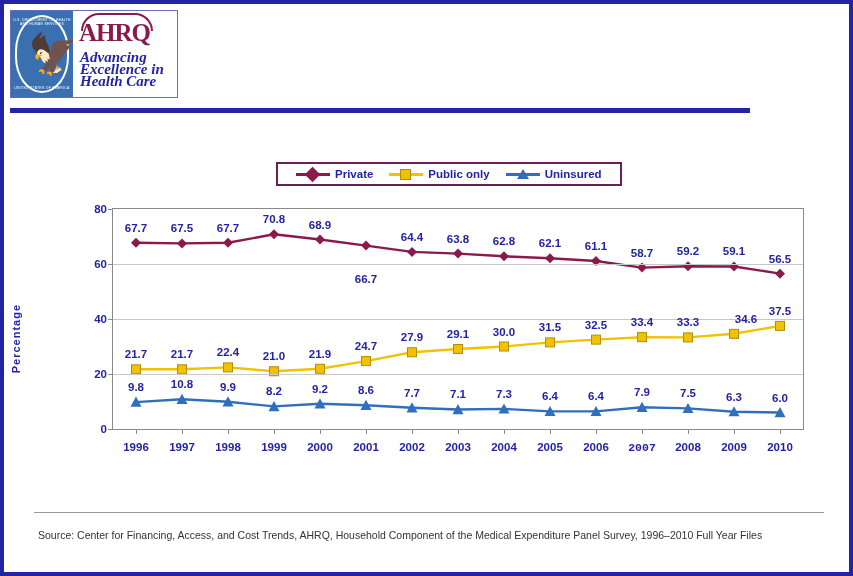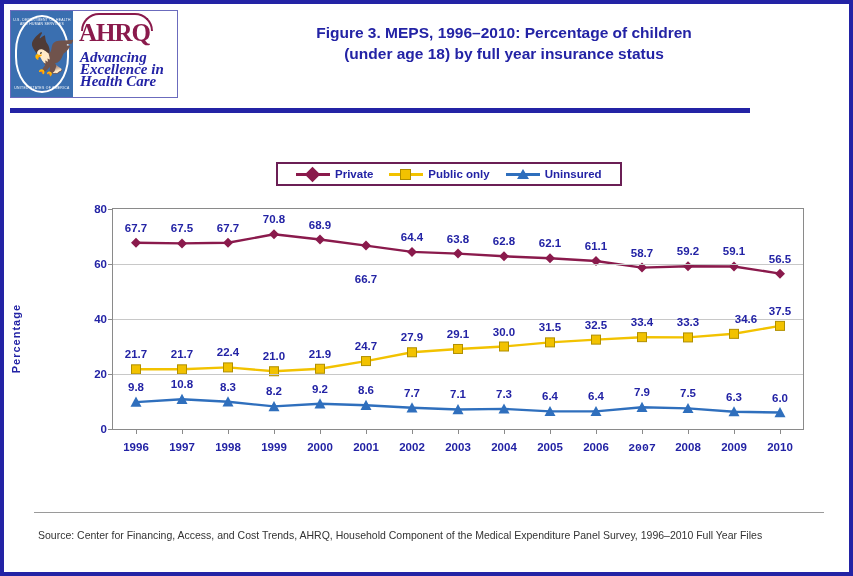--- a/index.html
+++ b/index.html
@@ -327,24 +327,20 @@
         <div id="ahrq-arc"></div>
         <div id="ahrq-word">AHRQ</div>
         <div id="ahrq-tag">
           <div>Advancing</div>
           <div>Excellence in</div>
           <div>Health Care</div>
         </div>
       </div>
     </div>
 
-    <div id="title">
-      <div>Figure 3. MEPS, 1996–2010: Percentage of children</div>
-      <div>(under age 18) by full year insurance status</div>
-    </div>
 
     <div id="rule"></div>
   </div>
 
   <div id="legend">
     <div class="legend-item">
       <span class="legend-line">
         <i style="background:#8a1a4c"></i>
         <span class="legend-mark mk-diamond"></span>
       </span>
@@ -488,21 +484,21 @@
         <div class="dlabel" style="left: 345px; top: 124.975px;">29.1</div>
         <div class="dlabel" style="left: 391px; top: 122.5px;">30.0</div>
         <div class="dlabel" style="left: 437px; top: 118.375px;">31.5</div>
         <div class="dlabel" style="left: 483px; top: 115.625px;">32.5</div>
         <div class="dlabel" style="left: 529px; top: 113.15px;">33.4</div>
         <div class="dlabel" style="left: 575px; top: 113.425px;">33.3</div>
         <div class="dlabel" style="left: 633px; top: 109.85px;">34.6</div>
         <div class="dlabel" style="left: 667px; top: 101.875px;">37.5</div>
         <div class="dlabel" style="left: 23px; top: 178.05px;">9.8</div>
         <div class="dlabel" style="left: 69px; top: 175.3px;">10.8</div>
-        <div class="dlabel" style="left: 115px; top: 177.775px;">8.3</div>
+        <div class="dlabel" style="left: 115px; top: 177.775px;">9.9</div>
         <div class="dlabel" style="left: 161px; top: 182.45px;">8.2</div>
         <div class="dlabel" style="left: 207px; top: 179.7px;">9.2</div>
         <div class="dlabel" style="left: 253px; top: 181.35px;">8.6</div>
         <div class="dlabel" style="left: 299px; top: 183.825px;">7.7</div>
         <div class="dlabel" style="left: 345px; top: 185.475px;">7.1</div>
         <div class="dlabel" style="left: 391px; top: 184.925px;">7.3</div>
         <div class="dlabel" style="left: 437px; top: 187.4px;">6.4</div>
         <div class="dlabel" style="left: 483px; top: 187.4px;">6.4</div>
         <div class="dlabel" style="left: 529px; top: 183.275px;">7.9</div>
         <div class="dlabel" style="left: 575px; top: 184.375px;">7.5</div>

